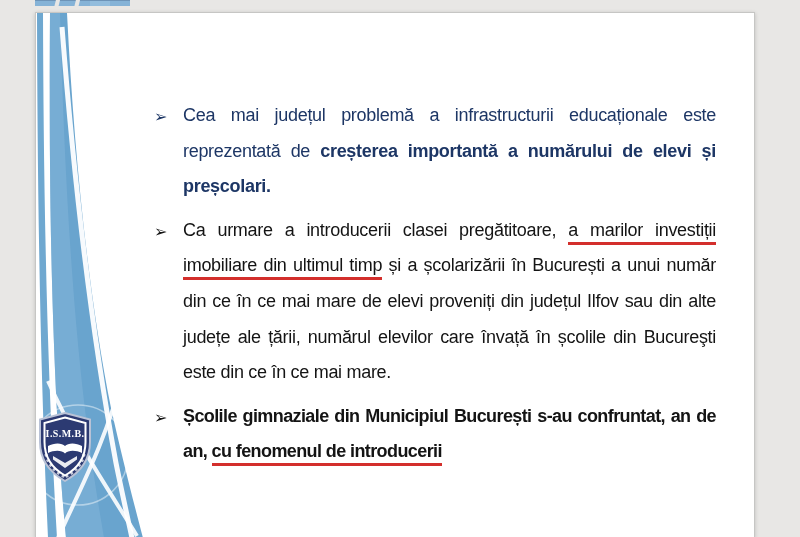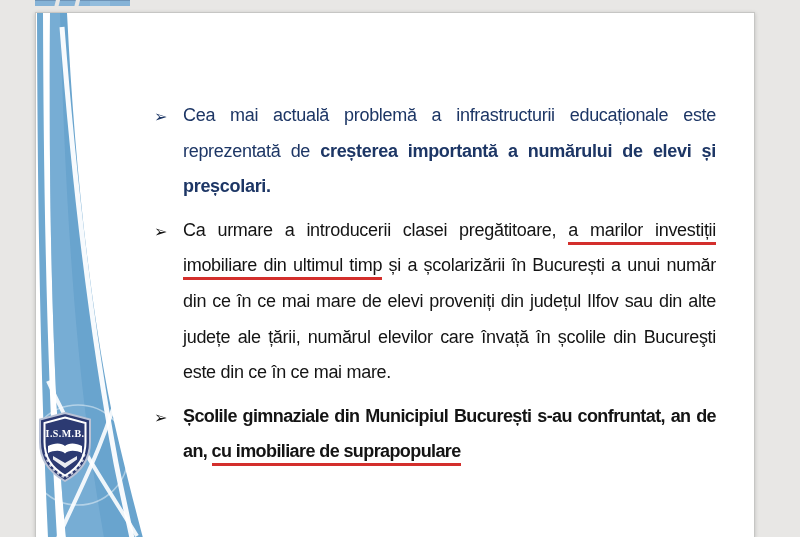--- a/index.html
+++ b/index.html
@@ -73,21 +73,21 @@
       <path d="M27,1 L52,7.5 L52,30 C52,48 42,60.5 27,69 C12,60.5 2,48 2,30 L2,7.5 Z" fill="#2c3a72" stroke="#b9c2d6" stroke-width="2"></path>
       <path d="M27,5.5 L47.5,11 L47.5,30 C47.5,45 39.5,56.5 27,63.5 C14.5,56.5 6.5,45 6.5,30 L6.5,11 Z" fill="none" stroke="#ffffff" stroke-width="2"></path>
       <text x="27" y="25" text-anchor="middle">I.S.M.B.</text>
       <path d="M10,34 C16,30.5 24,30.5 27,34 C30,30.5 38,30.5 44,34 L44,41 C38,38 30,38 27,41.5 C24,38 16,38 10,41 Z" fill="#ffffff"></path>
       <path d="M15,44 L27,51 L39,44 L39,47.5 L27,56 L15,47.5 Z" fill="#ffffff" opacity="0.9"></path>
       <path d="M8,42 C9.5,52 17,60 27,65 M46,42 C44.5,52 37,60 27,65" fill="none" stroke="#ffffff" stroke-width="3" stroke-dasharray="2.5,3" opacity="0.75"></path>
     </svg>
 
     <div class="content">
 
-      <p class="bullet b1"><span class="marker">➢</span><span>Cea mai actuală problemă a infrastructurii educaționale este reprezentată de </span><span class="bold">creșterea importantă a numărului de elevi și preșcolari.</span></p>
+      <p class="bullet b1"><span class="marker">➢</span><span>Cea mai județul problemă a infrastructurii educaționale este reprezentată de </span><span class="bold">creșterea importantă a numărului de elevi și preșcolari.</span></p>
 
       <p class="bullet b2"><span class="marker">➢</span><span>Ca urmare a introducerii clasei pregătitoare, </span><span class="rl">a marilor investiții imobiliare din ultimul timp</span><span> și a școlarizării în București a unui număr din ce în ce mai mare de elevi proveniți din județul Ilfov sau din alte județe ale țării, numărul elevilor care învață în școlile din Bucureşti este din ce în ce mai mare.</span></p>
 
-      <p class="bullet b3"><span class="marker">➢</span><span>Școlile gimnaziale din Municipiul București s-au confruntat, an de an, </span><span class="rl">cu imobiliare de suprapopulare</span></p>
+      <p class="bullet b3"><span class="marker">➢</span><span>Școlile gimnaziale din Municipiul București s-au confruntat, an de an, </span><span class="rl">cu fenomenul de introducerii</span></p>
 
     </div>
   </div>
 </div>
 
 </body></html>

